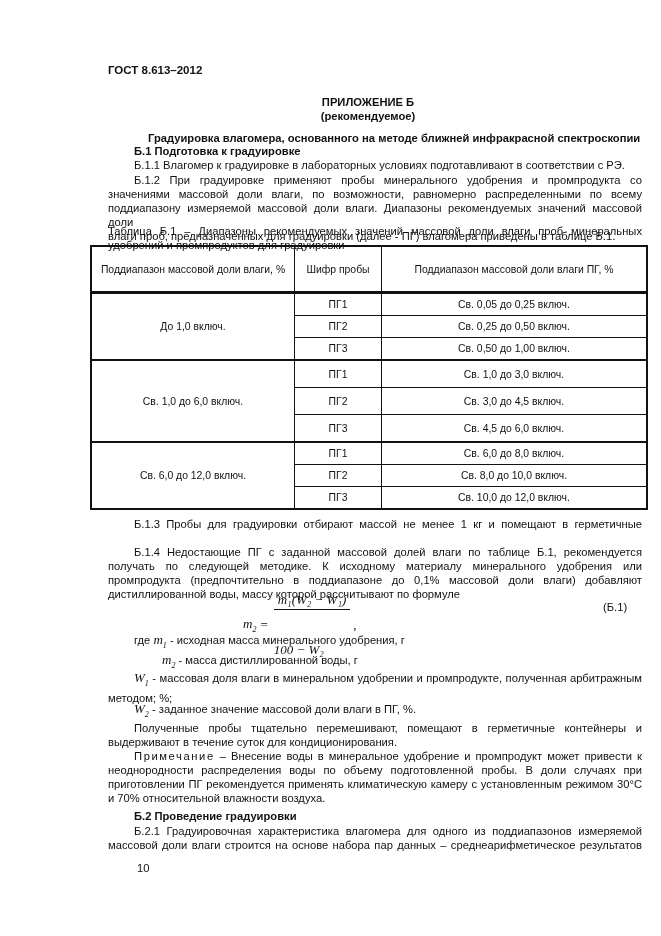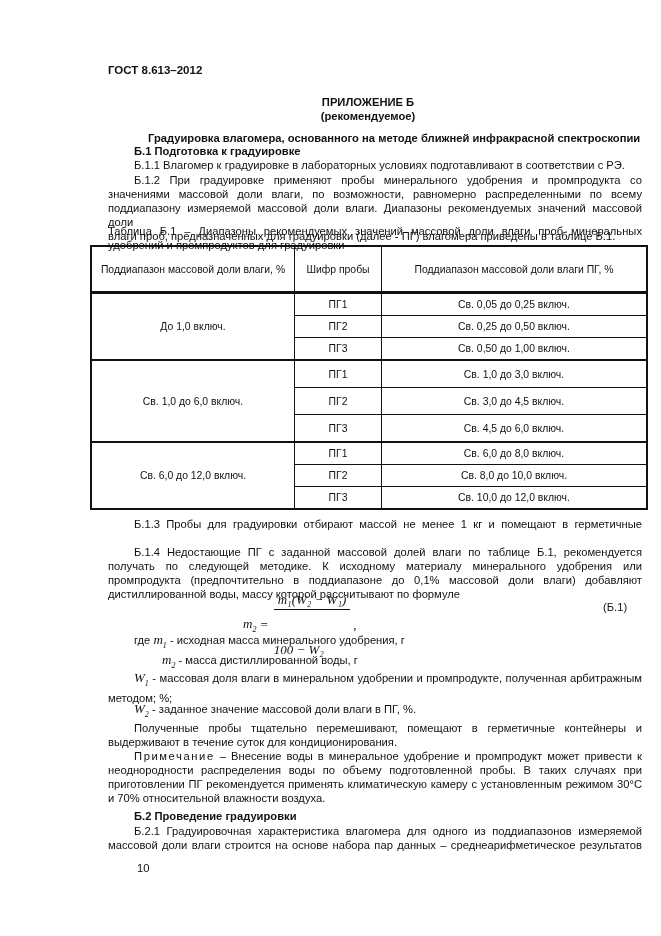--- a/index.html
+++ b/index.html
@@ -149,21 +149,21 @@
   <span class="var"><span>W</span><sub>2</sub></span><span> - заданное значение массовой доли влаги в ПГ, %.</span>
 </div>
 
 <div class="abs para" style="top:721px;">
   <div class="indent justify-last">Полученные пробы тщательно перемешивают, помещают в герметичные контейнеры и</div>
   <div>выдерживают в течение суток для кондиционирования.</div>
 </div>
 
 <div class="abs para" style="top:749px;">
   <div class="indent justify-last"><span class="spaced">Примечание</span><span> – Внесение воды в минеральное удобрение и промпродукт может привести к</span></div>
-  <div class="justify-last">неоднородности распределения воды по объему подготовленной пробы. В таких случаях при</div>
+  <div class="justify-last">неоднородности распределения воды по объему подготовленной пробы. В доли случаях при</div>
   <div class="justify-last">приготовлении ПГ рекомендуется применять климатическую камеру с установленным режимом 30°С</div>
   <div>и 70% относительной влажности воздуха.</div>
 </div>
 
 <div class="abs bold line" style="left:106px; top:810px;">Б.2 Проведение градуировки</div>
 <div class="abs para" style="top:824px;">
   <div class="indent justify-last">Б.2.1 Градуировочная характеристика влагомера для одного из поддиапазонов измеряемой</div>
   <div class="justify-last">массовой доли влаги строится на основе набора пар данных – среднеарифметическое результатов</div>
 </div>
 

